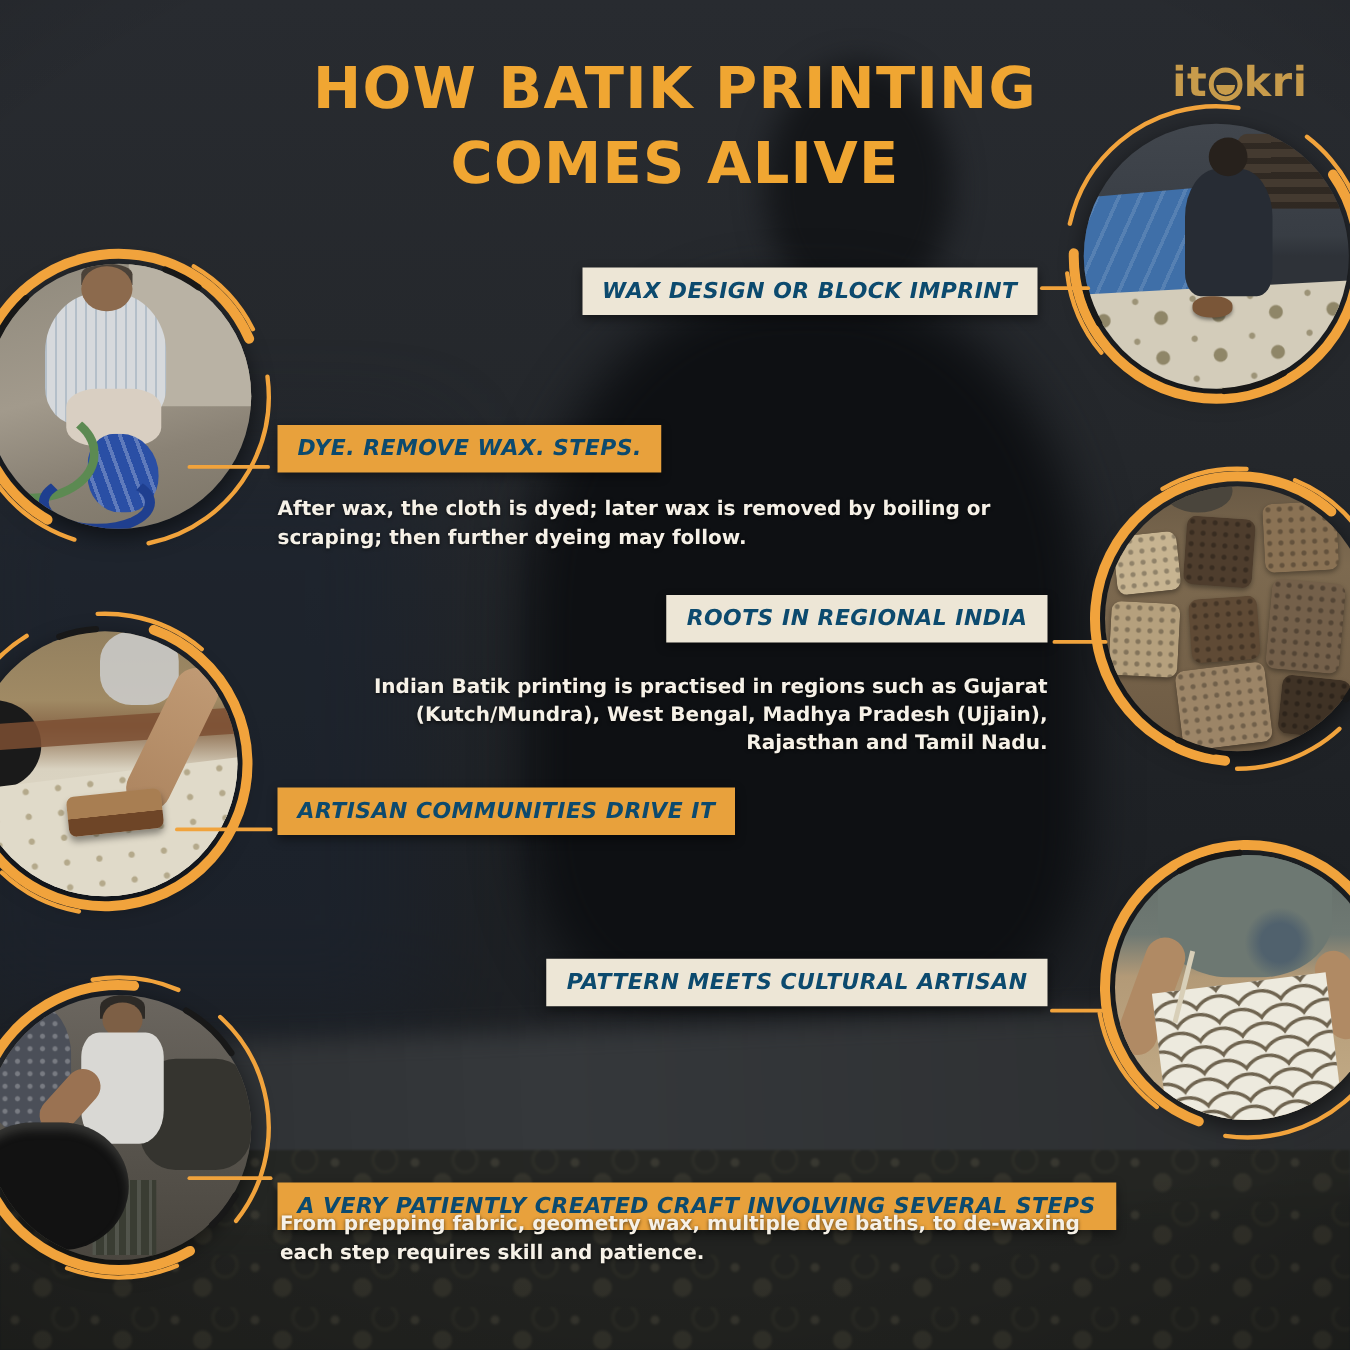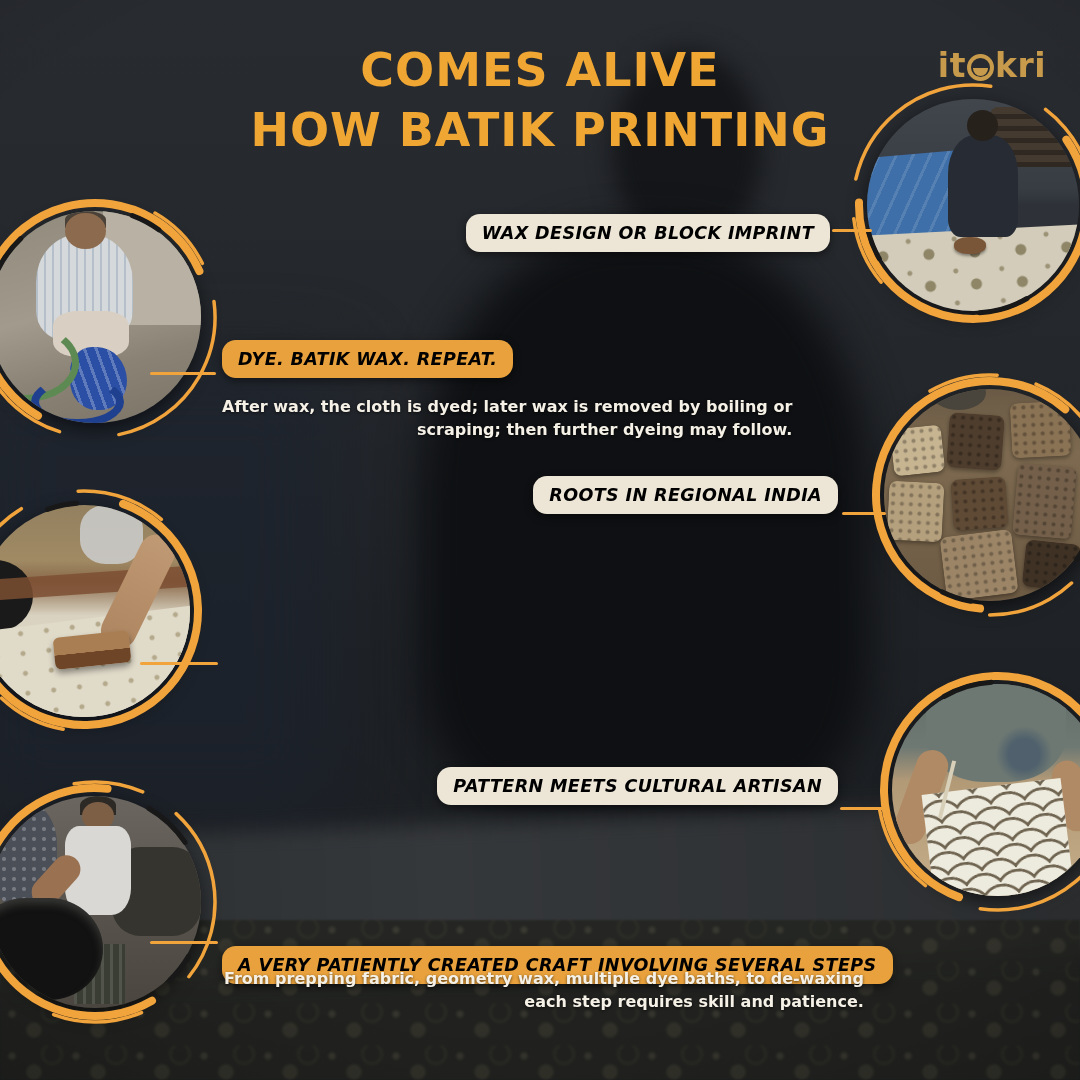--- a/index.html
+++ b/index.html
@@ -26,25 +26,25 @@
   
   .title{position:absolute;left:0;right:0;top:40px;text-align:center;
     color:#F0A632;font-weight:bold;font-size:46px;line-height:60px;letter-spacing:1px;}
   .logo{position:absolute;right:34px;top:46px;color:#C79B4B;font-weight:bold;font-size:33px;letter-spacing:.5px;display:flex;align-items:center;}
   .logo .o{display:inline-block;width:19px;height:19px;border:4px solid #C79B4B;border-radius:50%;position:relative;margin:4px 1px 0 1px;}
   .logo .o::after{content:'';position:absolute;left:2px;right:2px;bottom:1px;height:8px;border-radius:0 0 9px 9px;background:#C79B4B;}
 
   
   .sec-head{position:absolute;display:inline-block;white-space:nowrap;
     font-style:italic;font-weight:bold;font-size:17.5px;letter-spacing:.4px;
-    color:#000000;padding:9px 16px;box-shadow:0 3px 8px rgba(0,0,0,.45);border-radius:14px;}
+    color:#0c4a6e;padding:9px 16px;box-shadow:0 3px 8px rgba(0,0,0,.45);}
   .cream{background:#EDE6D6;}
   .orangebg{background:#E8A13C;}
   .sec-body{position:absolute;font-weight:bold;font-size:16px;line-height:1.42;
-    color:#F6F1E7;white-space:pre-line;text-shadow:0 1px 3px rgba(0,0,0,.65);text-align:right;}
+    color:#F6F1E7;white-space:pre-line;text-shadow:0 1px 3px rgba(0,0,0,.65);}
   .t-right{text-align:right;}
   .connector{position:absolute;height:3px;background:#F1A33C;z-index:6;border-radius:2px;}
 
   
   .medallion{position:absolute;width:260px;height:260px;margin:0;padding:0;z-index:4;}
   .medallion svg{position:absolute;left:0;top:0;}
   .photo{position:absolute;left:24px;top:24px;width:212px;height:212px;border-radius:50%;overflow:hidden;
     box-shadow:0 6px 18px rgba(0,0,0,.55);}
   .ps{position:absolute;}
 
@@ -124,22 +124,22 @@
 <div class="canvas">
 
   <div class="bg-shape bg-head"></div>
   <div class="bg-shape bg-body"></div>
   <div class="bg-shape bg-left-tint"></div>
   <div class="bg-shape bg-table"></div>
   <div class="bg-shape bg-cloth"></div>
   <div class="vignette"></div>
 
   <div class="title">
+    <div>HOW BATIK PRINTING</div>
     <div>COMES ALIVE</div>
-    <div>HOW BATIK PRINTING</div>
   </div>
 
   <div class="logo">
     <span>it</span>
       <span class="o"></span>
       <span>kri</span>
   </div>
 
   <figure class="medallion" style="left:843px;top:75px;" aria-label="Artisan stamping a wax block onto white fabric in front of a blue tarp">
     <div class="photo photo1">
@@ -251,28 +251,32 @@
         <circle cx="130" cy="130" r="114" stroke="#F1A33C" stroke-width="8" stroke-dasharray="430 290" transform="rotate(60 130 130)"></circle>
         <circle cx="130" cy="130" r="120" stroke="#F1A33C" stroke-width="3.5" stroke-dasharray="70 40 180 60 90 320" transform="rotate(-100 130 130)"></circle>
         <circle cx="130" cy="130" r="108" stroke="#181818" stroke-width="5" stroke-dasharray="50 120 30 560" transform="rotate(300 130 130)"></circle>
       </g>
     </svg>
   </figure>
 
   <div class="sec-head cream" style="right:250px;top:214px;">WAX DESIGN OR BLOCK IMPRINT</div>
   <div class="connector" style="left:832px;top:229px;width:40px;"></div>
 
-  <div class="sec-head orangebg" style="left:222px;top:340px;">DYE. BATIK WAX. REPEAT.</div>
+  <div class="sec-head orangebg" style="left:222px;top:340px;">DYE. REMOVE WAX. STEPS.</div>
   <div class="sec-body" style="left:222px;top:396px;">After wax, the cloth is dyed; later wax is removed by boiling or
 scraping; then further dyeing may follow.</div>
   <div class="connector" style="left:150px;top:372px;width:66px;"></div>
 
   <div class="sec-head cream" style="right:242px;top:476px;">ROOTS IN REGIONAL INDIA</div>
+  <div class="sec-body t-right" style="right:242px;top:538px;">Indian Batik printing is practised in regions such as Gujarat
+(Kutch/Mundra), West Bengal, Madhya Pradesh (Ujjain),
+Rajasthan and Tamil Nadu.</div>
   <div class="connector" style="left:842px;top:512px;width:44px;"></div>
 
+  <div class="sec-head orangebg" style="left:222px;top:630px;">ARTISAN COMMUNITIES DRIVE IT</div>
   <div class="connector" style="left:140px;top:662px;width:78px;"></div>
 
   <div class="sec-head cream" style="right:242px;top:767px;">PATTERN MEETS CULTURAL ARTISAN</div>
   <div class="connector" style="left:840px;top:807px;width:46px;"></div>
 
   <div class="sec-head orangebg" style="left:222px;top:910px;margin-top:36px;">A VERY PATIENTLY CREATED CRAFT INVOLVING SEVERAL STEPS</div>
   <div class="sec-body" style="left:224px;top:968px;">From prepping fabric, geometry wax, multiple dye baths, to de-waxing
 each step requires skill and patience.</div>
   <div class="connector" style="left:150px;top:941px;width:68px;"></div>
 

